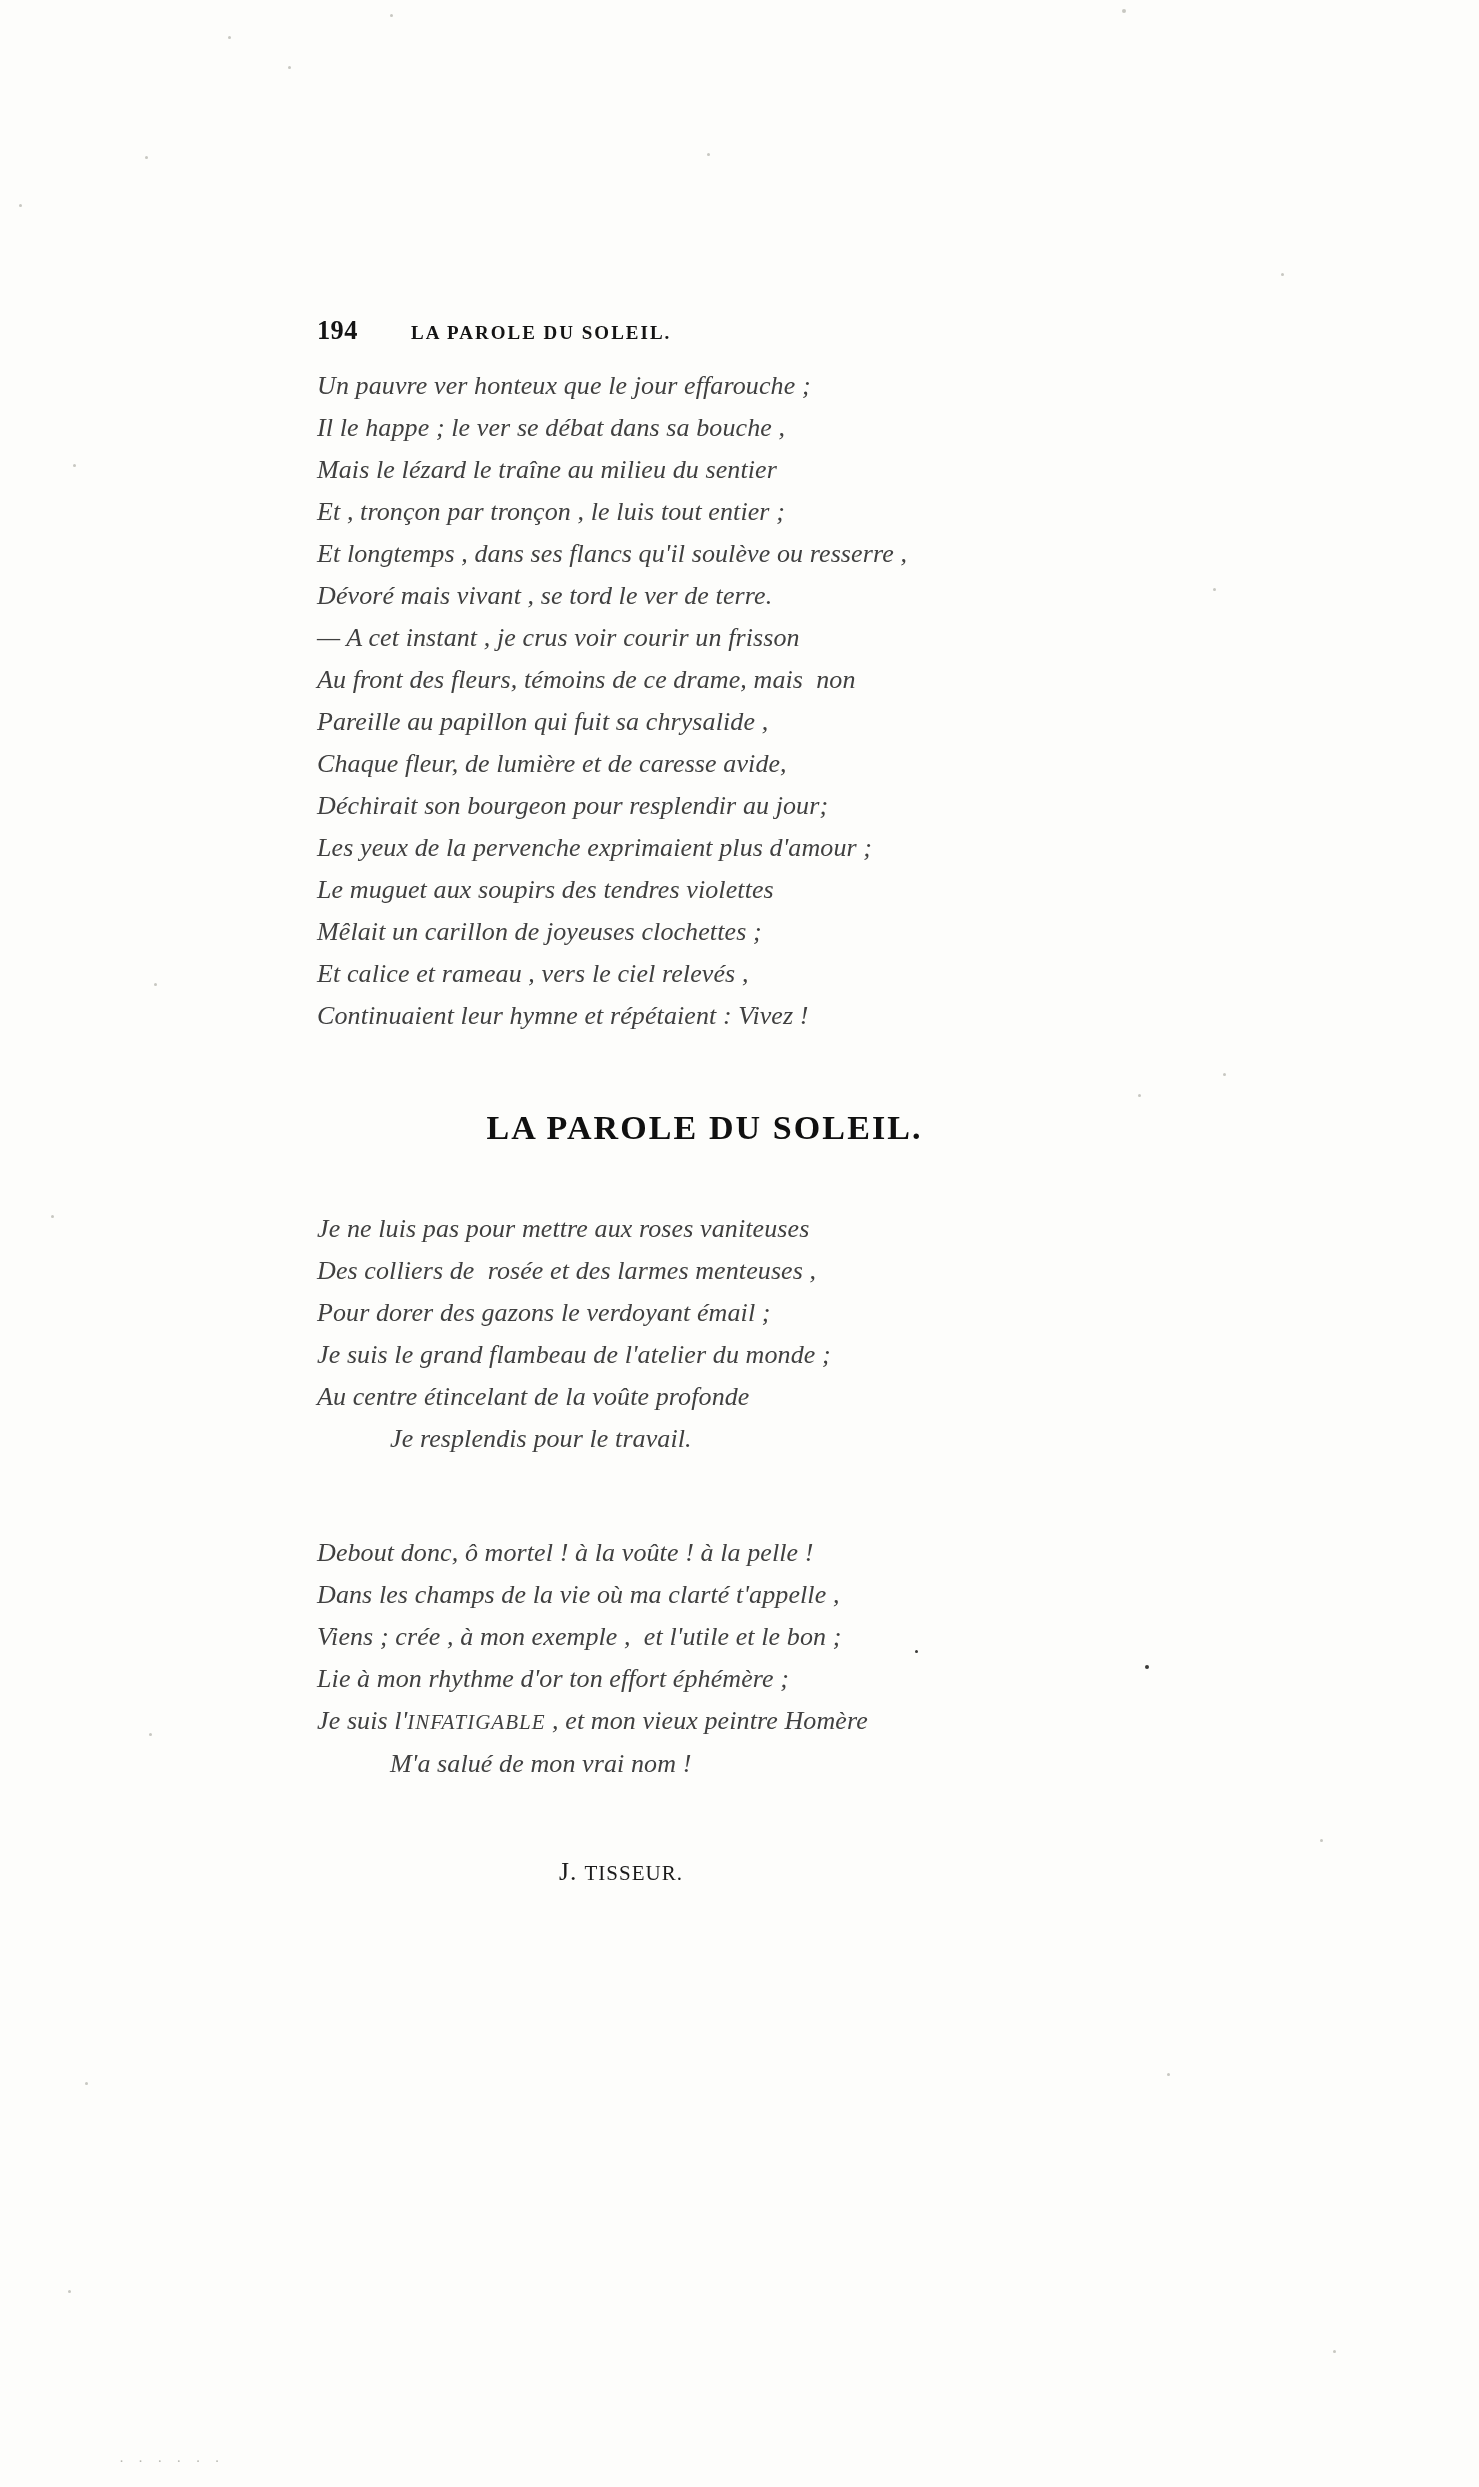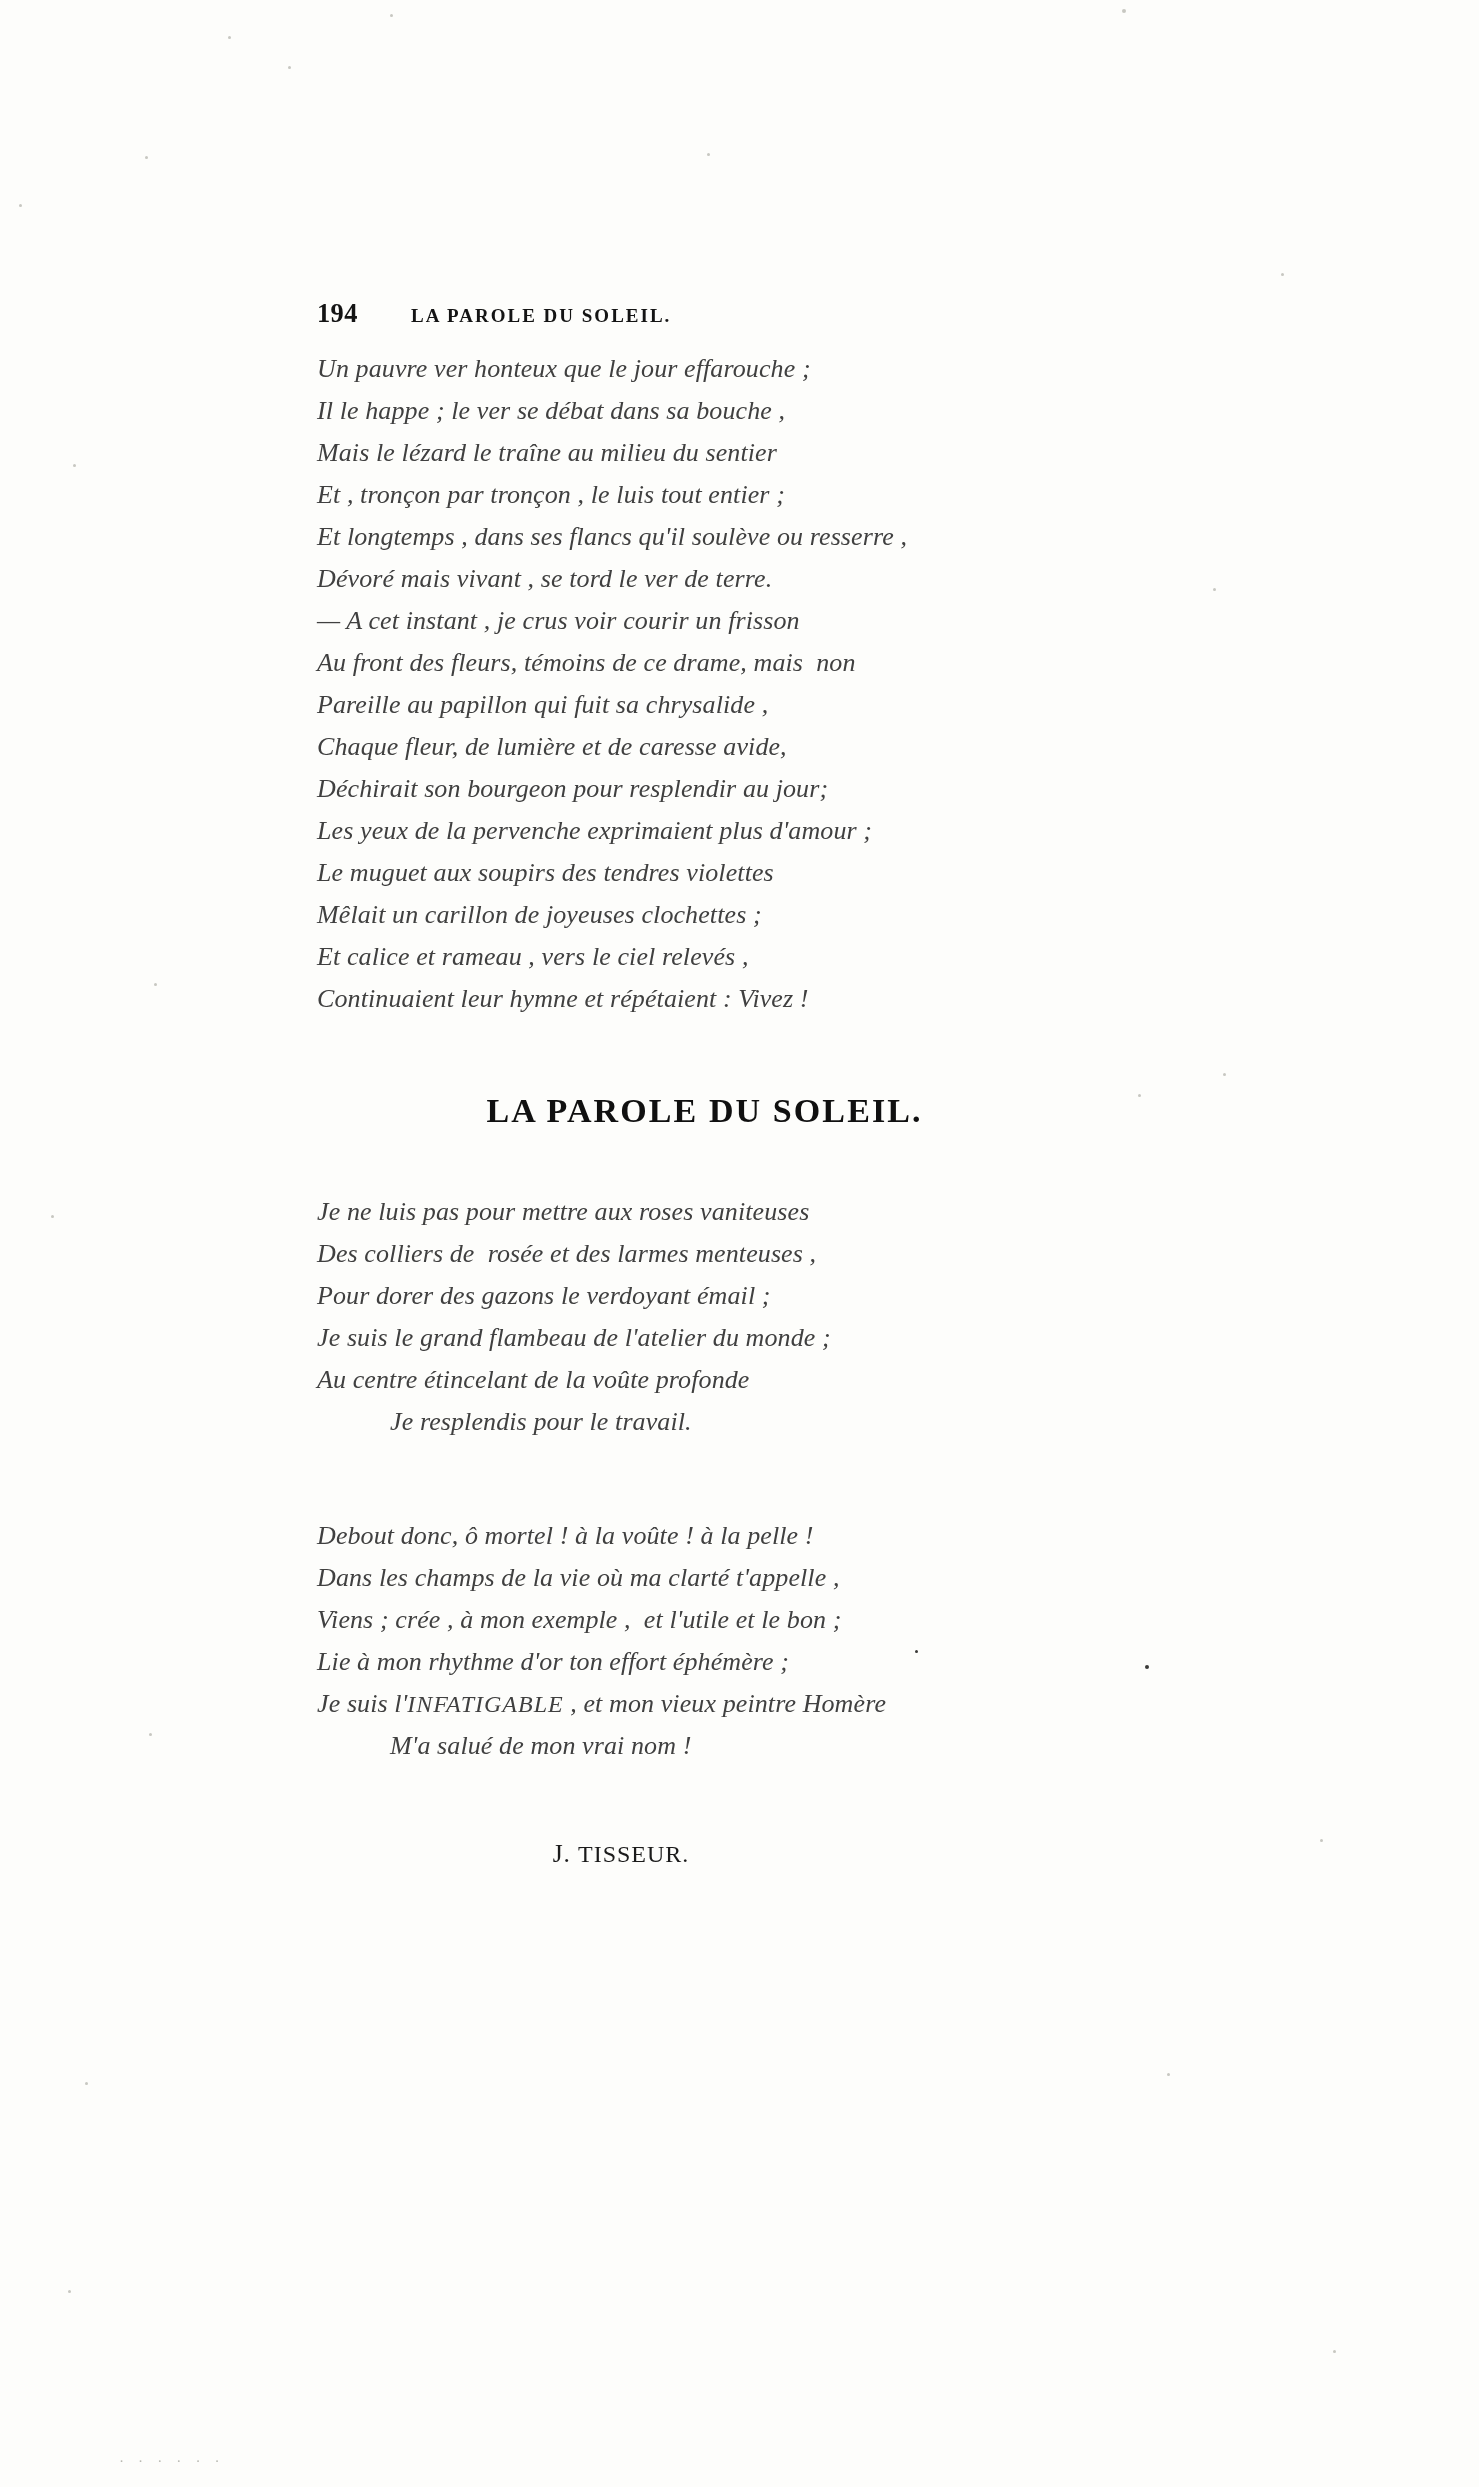--- a/index.html
+++ b/index.html
@@ -25,21 +25,21 @@
   
   .speck {
     position: absolute;
     background: #9a9a92;
     border-radius: 50%;
     opacity: .55;
   }
   .content {
     position: absolute;
     left: 317px;
-    top: 298px;
+    top: 315px;
     width: 860px;
   }
   .running-head {
     display: flex;
     align-items: baseline;
     margin-bottom: 19px;
   }
   .folio {
     font-size: 26.4px;
     font-weight: bold;
@@ -78,21 +78,21 @@
   }
   .indent-1 { padding-left: 73px; }
   .signature {
     text-align: center;
     font-size: 25.5px;
     letter-spacing: 0.9px;
     margin-top: 29px;
     padding-right: 252px;
   }
   .sc {
-    font-size: 24px;
+    font-size: 21px;
     letter-spacing: 1px;
   }
   .footer-mark {
     position: absolute;
     left: 119px;
     top: 2452px;
     font-size: 15.3px;
     letter-spacing: 5.1px;
     color: #b9b9b3;
   }

